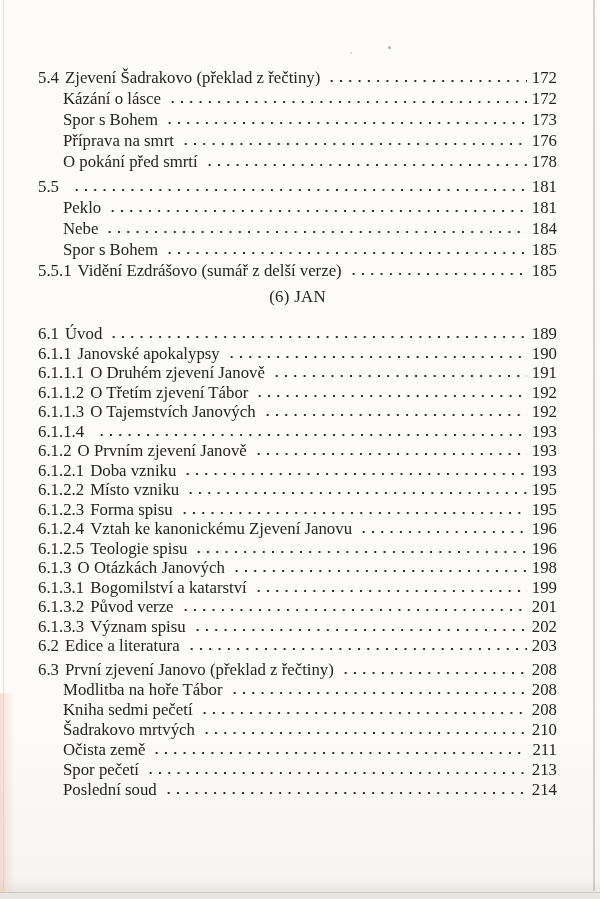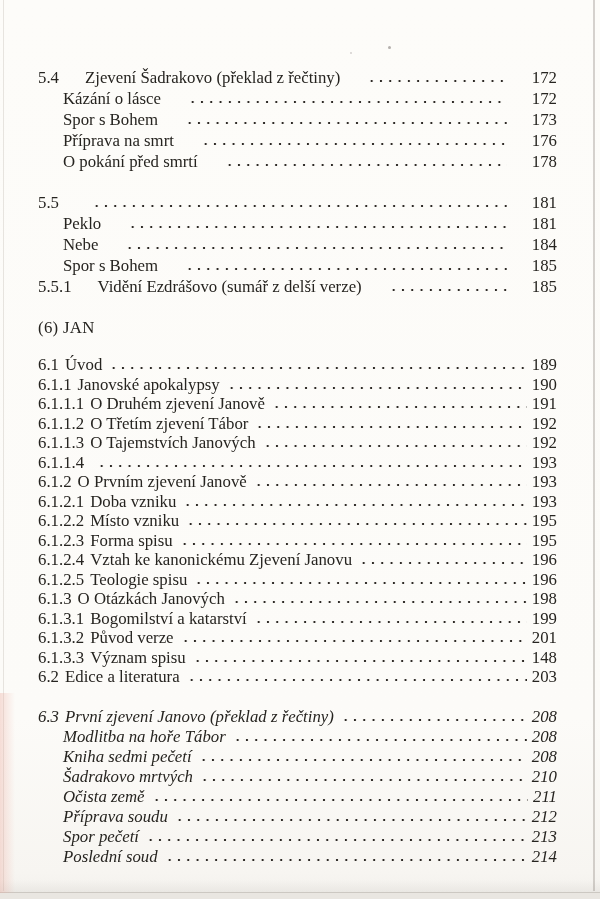--- a/index.html
+++ b/index.html
@@ -44,33 +44,33 @@
   .speck-2 { left: 350px; top: 52px; width: 2px; height: 2px; background: rgba(90,85,80,0.25); }
 
   
   .toc {
     position: absolute;
     left: 38px; top: 0;
     width: 519px;
     padding-top: 67px;
     font-size: 16.8px;
   }
-  .section + .section { margin-top: 20px; }
+  .section + .section { margin-top: 4px; text-align: center; }
 
   .heading {
     margin-top: 5px;
     margin-bottom: 17px;
     line-height: 21px;
     letter-spacing: 0.3px;
   }
 
   .row { display: flex; align-items: baseline; }
-  .sec-a .row, .sec-b .row { line-height: 21px; gap: 20px; }
+  .sec-a .row, .sec-b .row { line-height: 21px; }
   .sec-c .row { line-height: 19.5px; }
-  .sec-d .row { line-height: 20px; font-style: italic; }
+  .sec-d .row { line-height: 20px; }
 
   .row.indent { padding-left: 25px; }
   .num { white-space: nowrap; margin-right: 6px; }
   .title { white-space: nowrap; }
   .leader {
     flex: 1 1 auto;
     min-width: 14px;
     height: 4px;
     margin: 0 5px 0 7px;
     background-image: radial-gradient(circle, #2e2a26 1.15px, rgba(46,42,38,0) 1.5px);
@@ -229,21 +229,21 @@
         <div class="row">
           <span class="num">6.1.3.2</span>
           <span class="title">Původ verze</span>
           <span class="leader"></span>
           <span class="pagenum">201</span>
         </div>
         <div class="row">
           <span class="num">6.1.3.3</span>
           <span class="title">Význam spisu</span>
           <span class="leader"></span>
-          <span class="pagenum">148</span>
+          <span class="pagenum">202</span>
         </div>
         <div class="row">
           <span class="num">6.2</span>
           <span class="title">Edice a literatura</span>
           <span class="leader"></span>
           <span class="pagenum">203</span>
         </div>
       </div>
       <div class="section sec-d">
         <div class="row">
@@ -264,25 +264,20 @@
         </div>
         <div class="row indent">
           <span class="title">Šadrakovo mrtvých</span>
           <span class="leader"></span>
           <span class="pagenum">210</span>
         </div>
         <div class="row indent">
           <span class="title">Očista země</span>
           <span class="leader"></span>
           <span class="pagenum">211</span>
-        </div>
-        <div class="row indent">
-          <span class="title">Příprava soudu</span>
-          <span class="leader"></span>
-          <span class="pagenum">212</span>
         </div>
         <div class="row indent">
           <span class="title">Spor pečetí</span>
           <span class="leader"></span>
           <span class="pagenum">213</span>
         </div>
         <div class="row indent">
           <span class="title">Poslední soud</span>
           <span class="leader"></span>
           <span class="pagenum">214</span>

